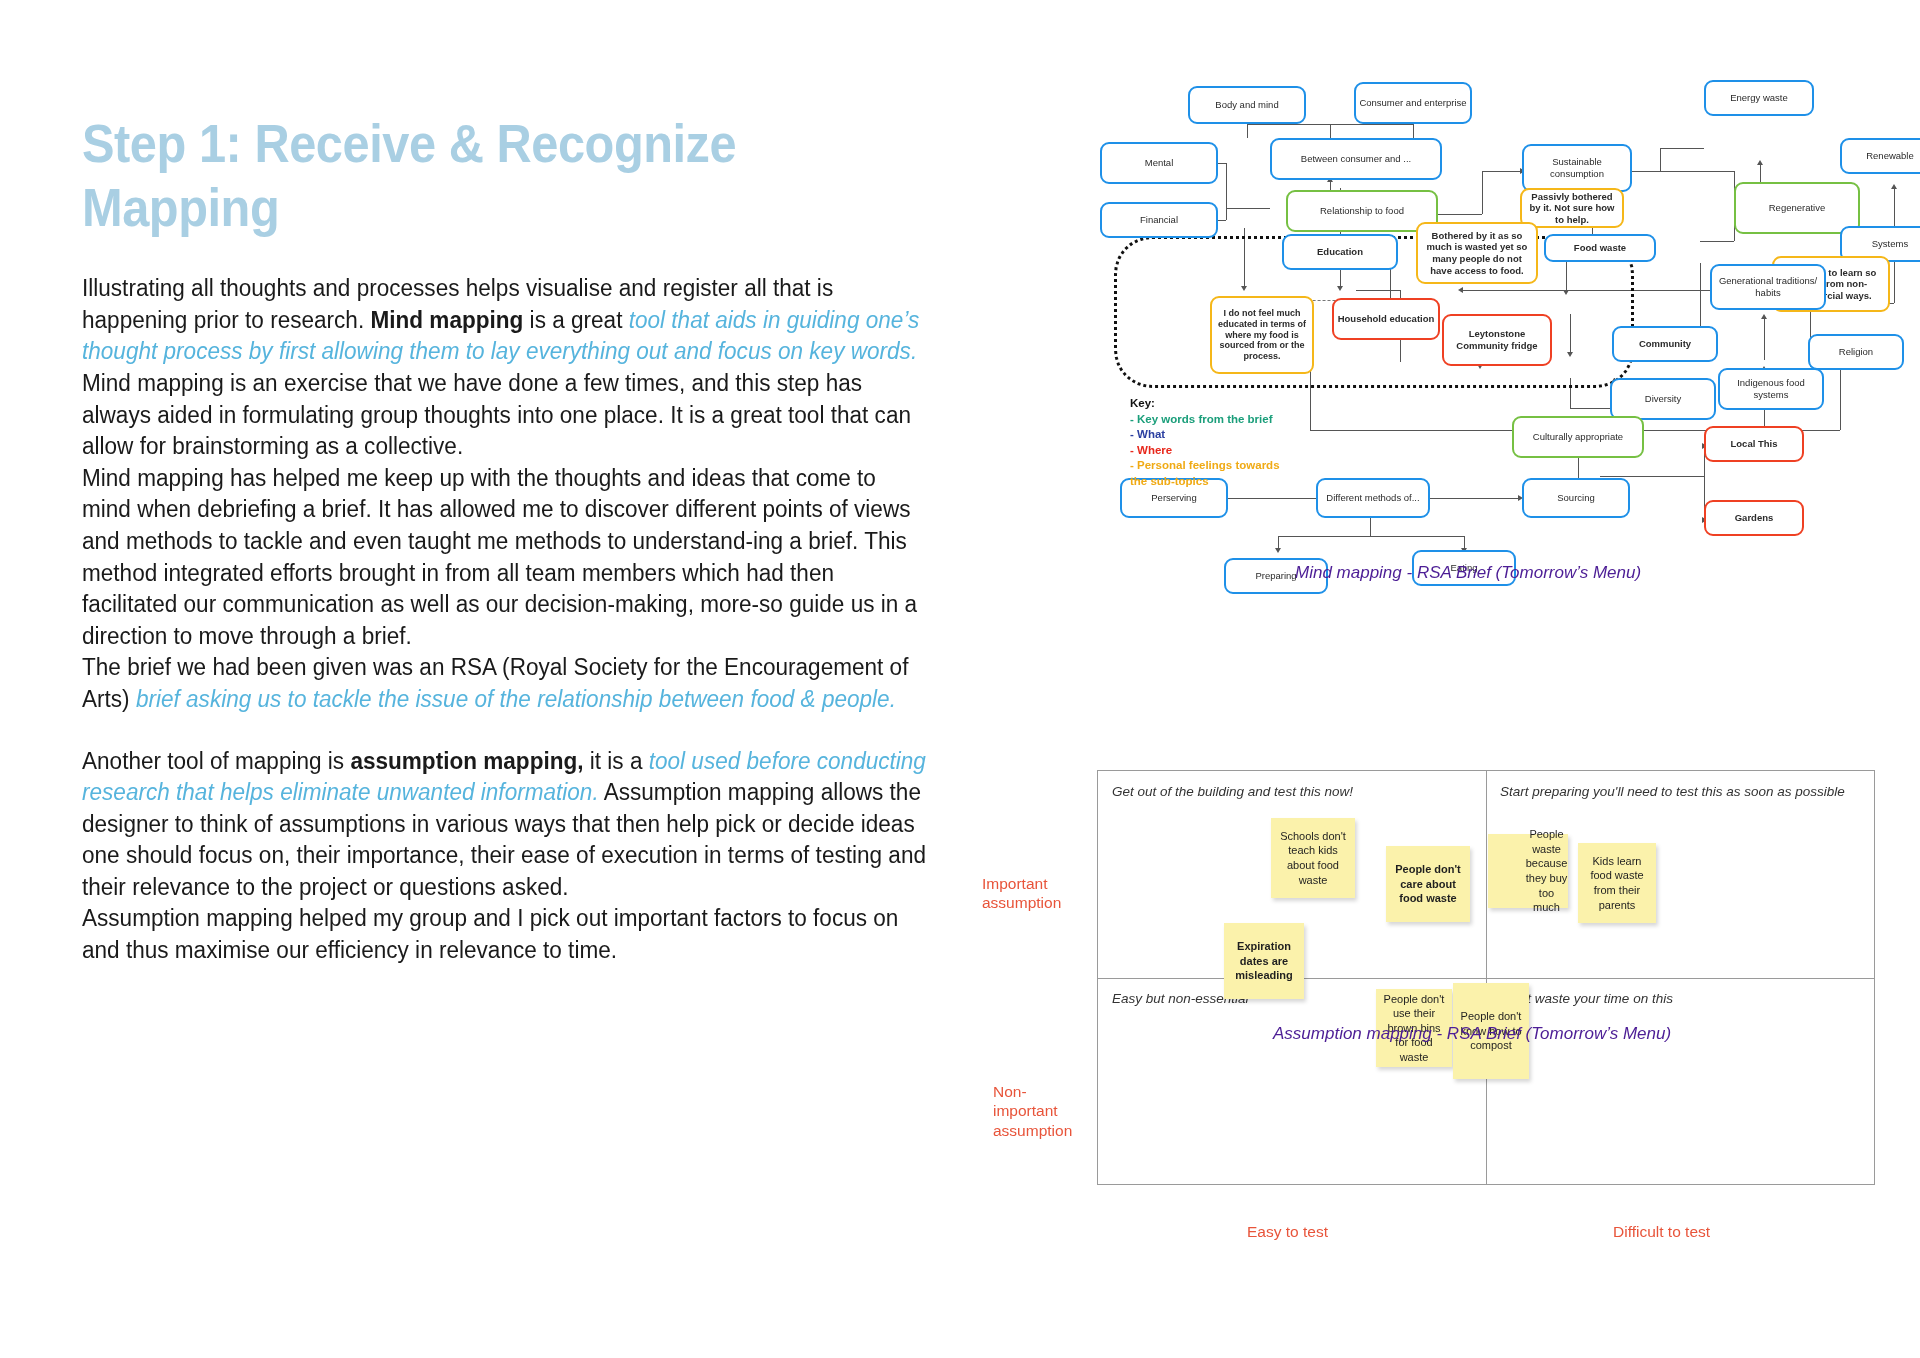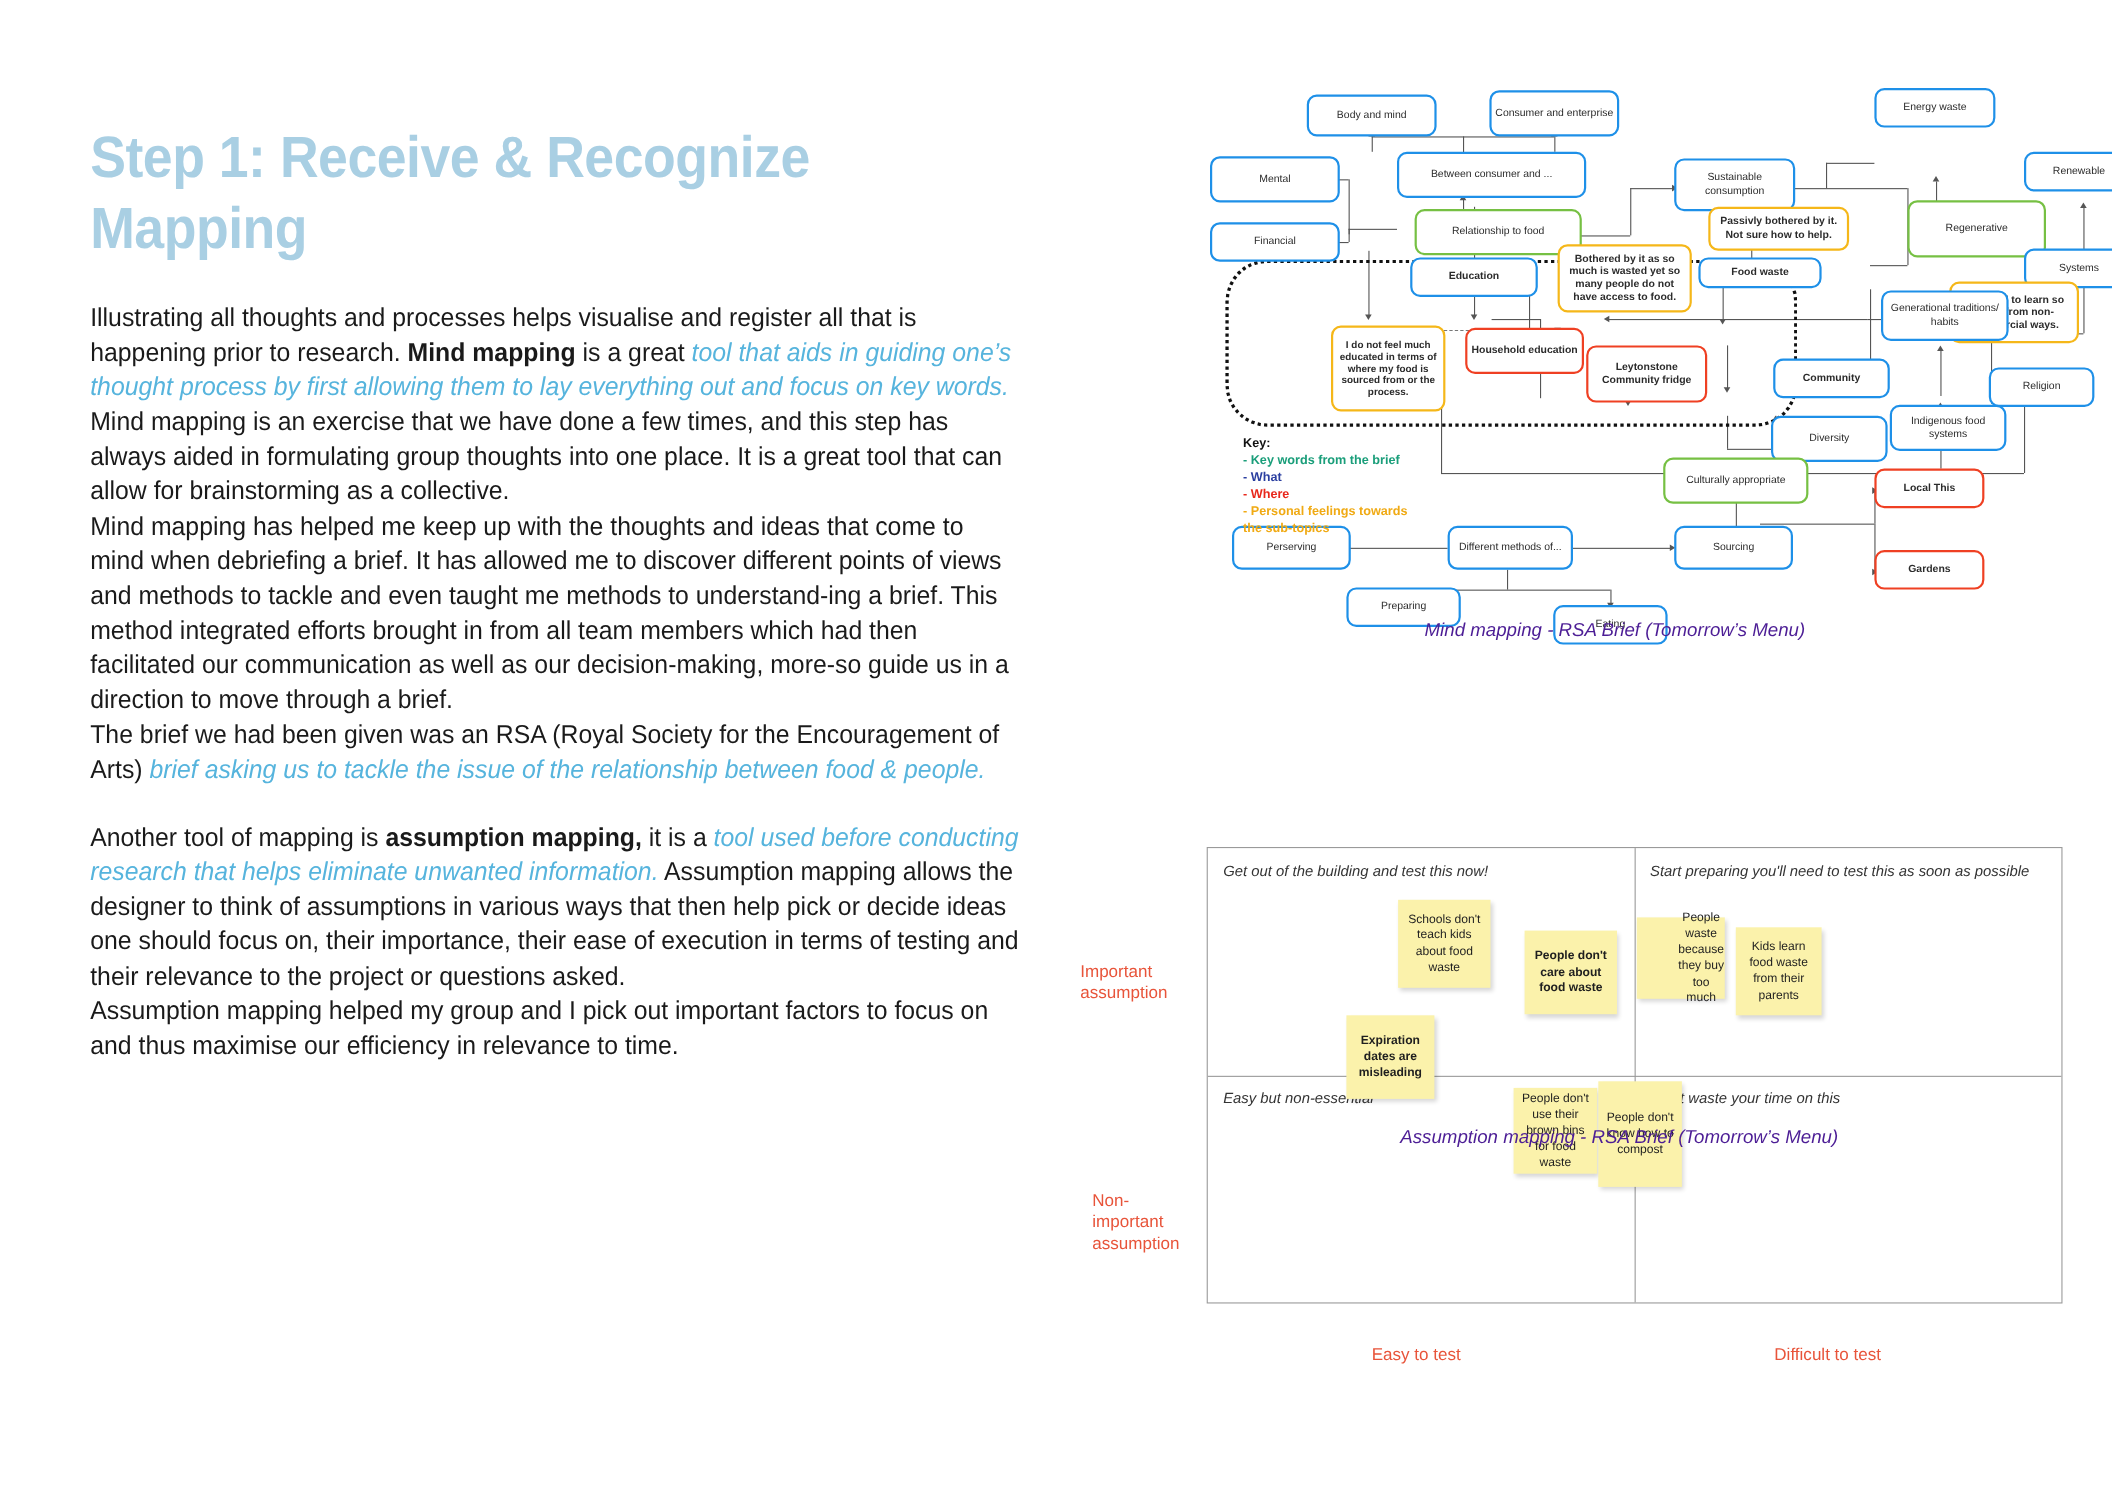--- a/index.html
+++ b/index.html
@@ -316,21 +316,21 @@
     <div class="mm-box" style="left:170px; top:60px;  width:172px; height:42px;">Between consumer and ...</div>
     <div class="mm-box" style="left:0px;   top:124px; width:118px; height:36px;">Financial</div>
     <div class="mm-box green" style="left:186px; top:112px; width:152px; height:42px;">Relationship to food</div>
 
     <div class="mm-box" style="left:422px; top:66px;  width:110px; height:48px;">Sustainable consumption</div>
     <div class="mm-box" style="left:604px; top:2px;   width:110px; height:36px;">Energy waste</div>
     <div class="mm-box" style="left:740px; top:60px;  width:100px; height:36px;">Renewable</div>
     <div class="mm-box green" style="left:634px; top:104px; width:126px; height:52px;">Regenerative</div>
     <div class="mm-box" style="left:740px; top:148px; width:100px; height:36px;">Systems</div>
 
-    <div class="mm-box orange" style="left:420px; top:110px; width:128px; height:40px;margin-left:33px;">Passivly bothered by it. Not sure how to help.</div>
+    <div class="mm-box orange" style="left:420px; top:110px; width:104px; height:40px;">Passivly bothered by it. Not sure how to help.</div>
 
     <div class="mm-box bold" style="left:182px; top:156px; width:116px; height:36px;">Education</div>
     <div class="mm-box orange" style="left:316px; top:144px; width:122px; height:62px;">Bothered by it as so much is wasted yet so many people do not have access to food.</div>
     <div class="mm-box bold" style="left:444px; top:156px; width:112px; height:28px;">Food waste</div>
     <div class="mm-box orange" style="left:672px; top:178px; width:118px; height:56px;">Potential to learn so much from non-commercial ways.</div>
 
     <div class="mm-box orange" style="left:110px; top:218px; width:104px; height:78px; font-size:9px;">I do not feel much educated in terms of where my food is sourced from or the process.</div>
     <div class="mm-box red" style="left:232px; top:220px; width:108px; height:42px;">Household education</div>
     <div class="mm-box red" style="left:342px; top:236px; width:110px; height:52px;">Leytonstone Community fridge</div>
 
@@ -340,21 +340,21 @@
     <div class="mm-box" style="left:708px; top:256px; width:96px;  height:36px;">Religion</div>
     <div class="mm-box" style="left:510px; top:300px; width:106px; height:42px;">Diversity</div>
 
     <div class="mm-box green" style="left:412px; top:338px; width:132px; height:42px;">Culturally appropriate</div>
 
     <div class="mm-box" style="left:20px;  top:400px; width:108px; height:40px;">Perserving</div>
     <div class="mm-box" style="left:216px; top:400px; width:114px; height:40px;">Different methods of...</div>
     <div class="mm-box" style="left:422px; top:400px; width:108px; height:40px;">Sourcing</div>
     <div class="mm-box red" style="left:604px; top:348px; width:100px; height:36px;">Local This</div>
     <div class="mm-box red" style="left:604px; top:422px; width:100px; height:36px;">Gardens</div>
-    <div class="mm-box" style="left:124px; top:456px; width:104px; height:36px;">Preparing</div>
+    <div class="mm-box" style="left:124px; top:480px; width:104px; height:36px;">Preparing</div>
     <div class="mm-box" style="left:312px; top:472px; width:104px; height:36px;">Eating</div>
 
     <div class="mm-key">
       <div class="k-title">Key:</div>
       <div class="k-green">- Key words from the brief</div>
       <div class="k-blue">- What</div>
       <div class="k-red">- Where</div>
       <div class="k-orange">- Personal feelings towards the sub-topics</div>
     </div>
   </div>

